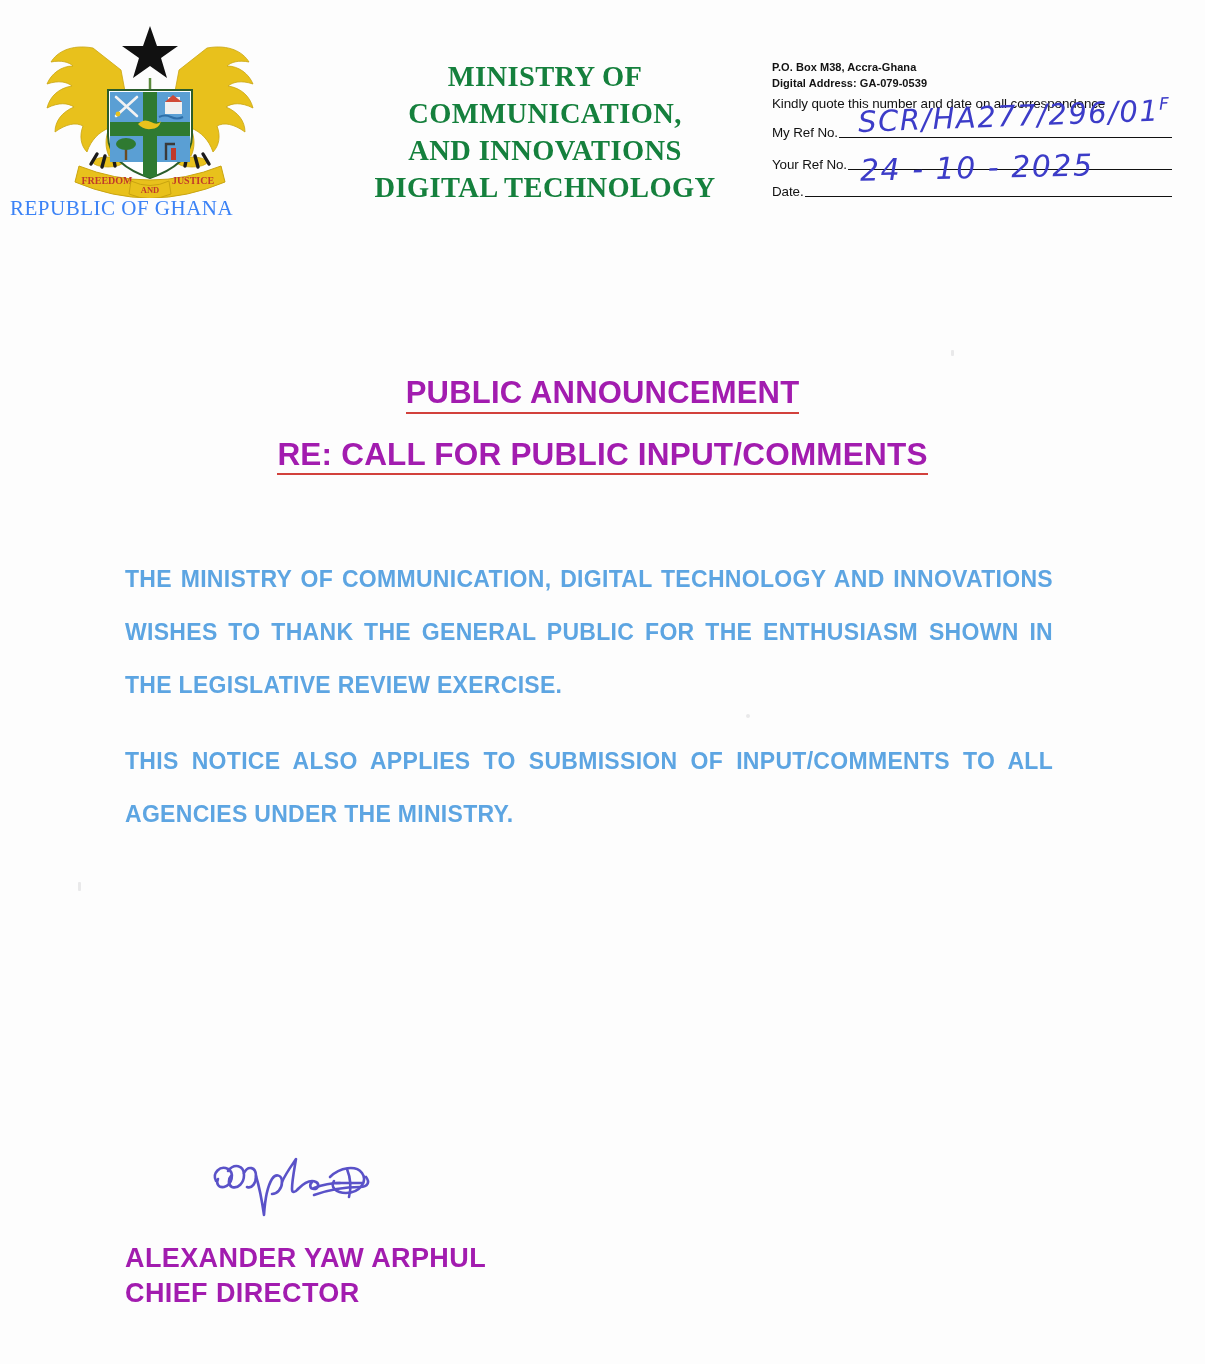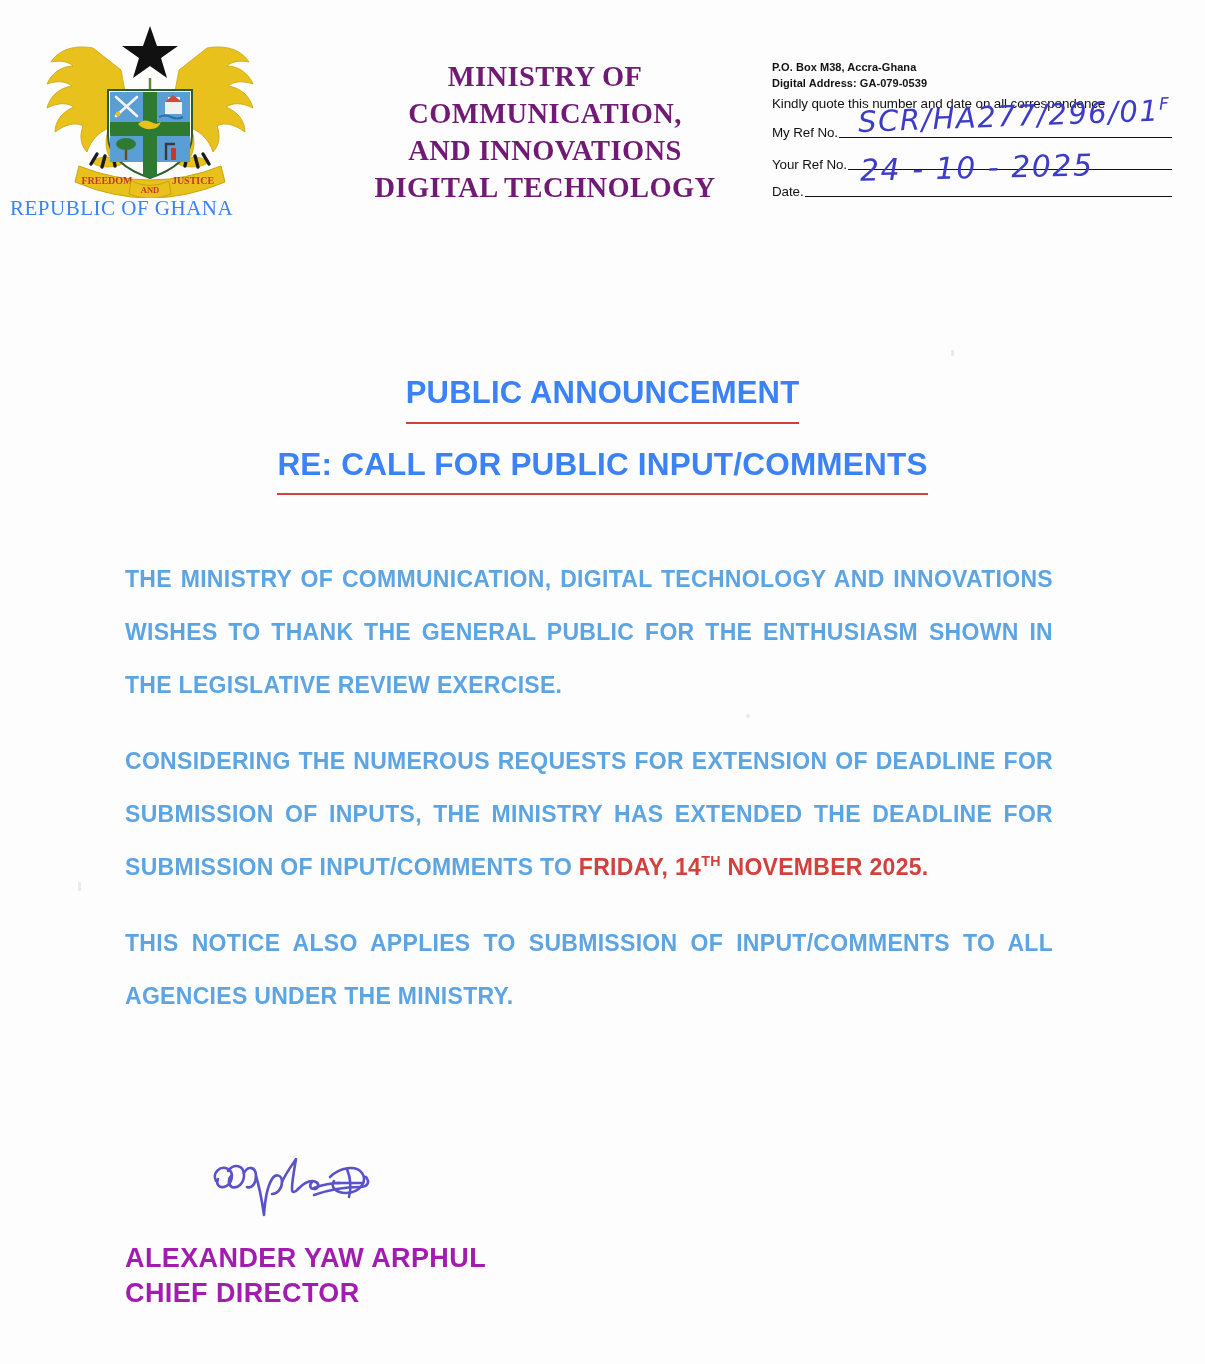--- a/index.html
+++ b/index.html
@@ -52,21 +52,21 @@
     position: absolute;
     left: 335px;
     top: 58px;
     width: 420px;
     text-align: center;
     font-family: "Liberation Serif", serif;
     font-weight: bold;
     font-size: 28.5px;
     line-height: 1.30;
     letter-spacing: 0.4px;
-    color: #701a75;
+    color: #15803d;
   }
   .ministry-title div { white-space: nowrap; }
 
   
   .ref-block {
     position: absolute;
     left: 772px;
     top: 60px;
     width: 400px;
     color: #121212;
@@ -138,26 +138,26 @@
   
   .headings {
     position: absolute;
     left: 0;
     top: 375px;
     width: 1205px;
     text-align: center;
   }
   .heading-red {
     display: inline-block;
-    color: #3b82f6;
+    color: #a21caf;
     font-weight: bold;
     font-size: 31px;
     letter-spacing: 0.2px;
     border-bottom: 2.6px solid #d2413c;
-    padding-bottom: 10px;
+    padding-bottom: 0;
     line-height: 1.18;
   }
   .heading-row { margin-bottom: 22px; }
   .heading-row:last-child { margin-bottom: 0; text-align: center; }
   .heading-row.second .heading-red { font-size: 31.5px; }
 
   
   .body-copy {
     position: absolute;
     left: 125px;
@@ -329,21 +329,20 @@
       <span class="heading-red">PUBLIC ANNOUNCEMENT</span>
     </div>
     <div class="heading-row second">
       <span class="heading-red">RE: CALL FOR PUBLIC INPUT/COMMENTS</span>
     </div>
   </div>
 
   <div class="body-copy">
     <p class="para">THE MINISTRY OF COMMUNICATION, DIGITAL TECHNOLOGY AND INNOVATIONS WISHES TO THANK THE GENERAL PUBLIC FOR THE ENTHUSIASM SHOWN IN THE LEGISLATIVE REVIEW EXERCISE.</p>
 
-    <p class="para"><span>CONSIDERING THE NUMEROUS REQUESTS FOR EXTENSION OF DEADLINE FOR SUBMISSION OF INPUTS, THE MINISTRY HAS EXTENDED THE DEADLINE FOR SUBMISSION OF INPUT/COMMENTS TO </span><span class="accent-red"><span>FRIDAY, 14</span><sup>TH</sup><span> NOVEMBER 2025.</span></span></p>
 
     <p class="para">THIS NOTICE ALSO APPLIES TO SUBMISSION OF INPUT/COMMENTS TO ALL AGENCIES UNDER THE MINISTRY.</p>
   </div>
 
   <div class="sign-block">
     <div class="signature-wrap">
       <svg class="signature-svg" width="240" height="86" viewBox="0 0 240 86">
         <g fill="none" stroke="#5a52c8" stroke-width="2.6" stroke-linecap="round" stroke-linejoin="round">
           <path d="M6 32 C2 24 10 16 18 20 C25 24 22 36 14 38 C8 39 6 34 8 30"></path>
           <path d="M18 22 C24 14 34 16 34 26 C34 34 28 40 22 38 C18 36 18 30 21 27"></path>

